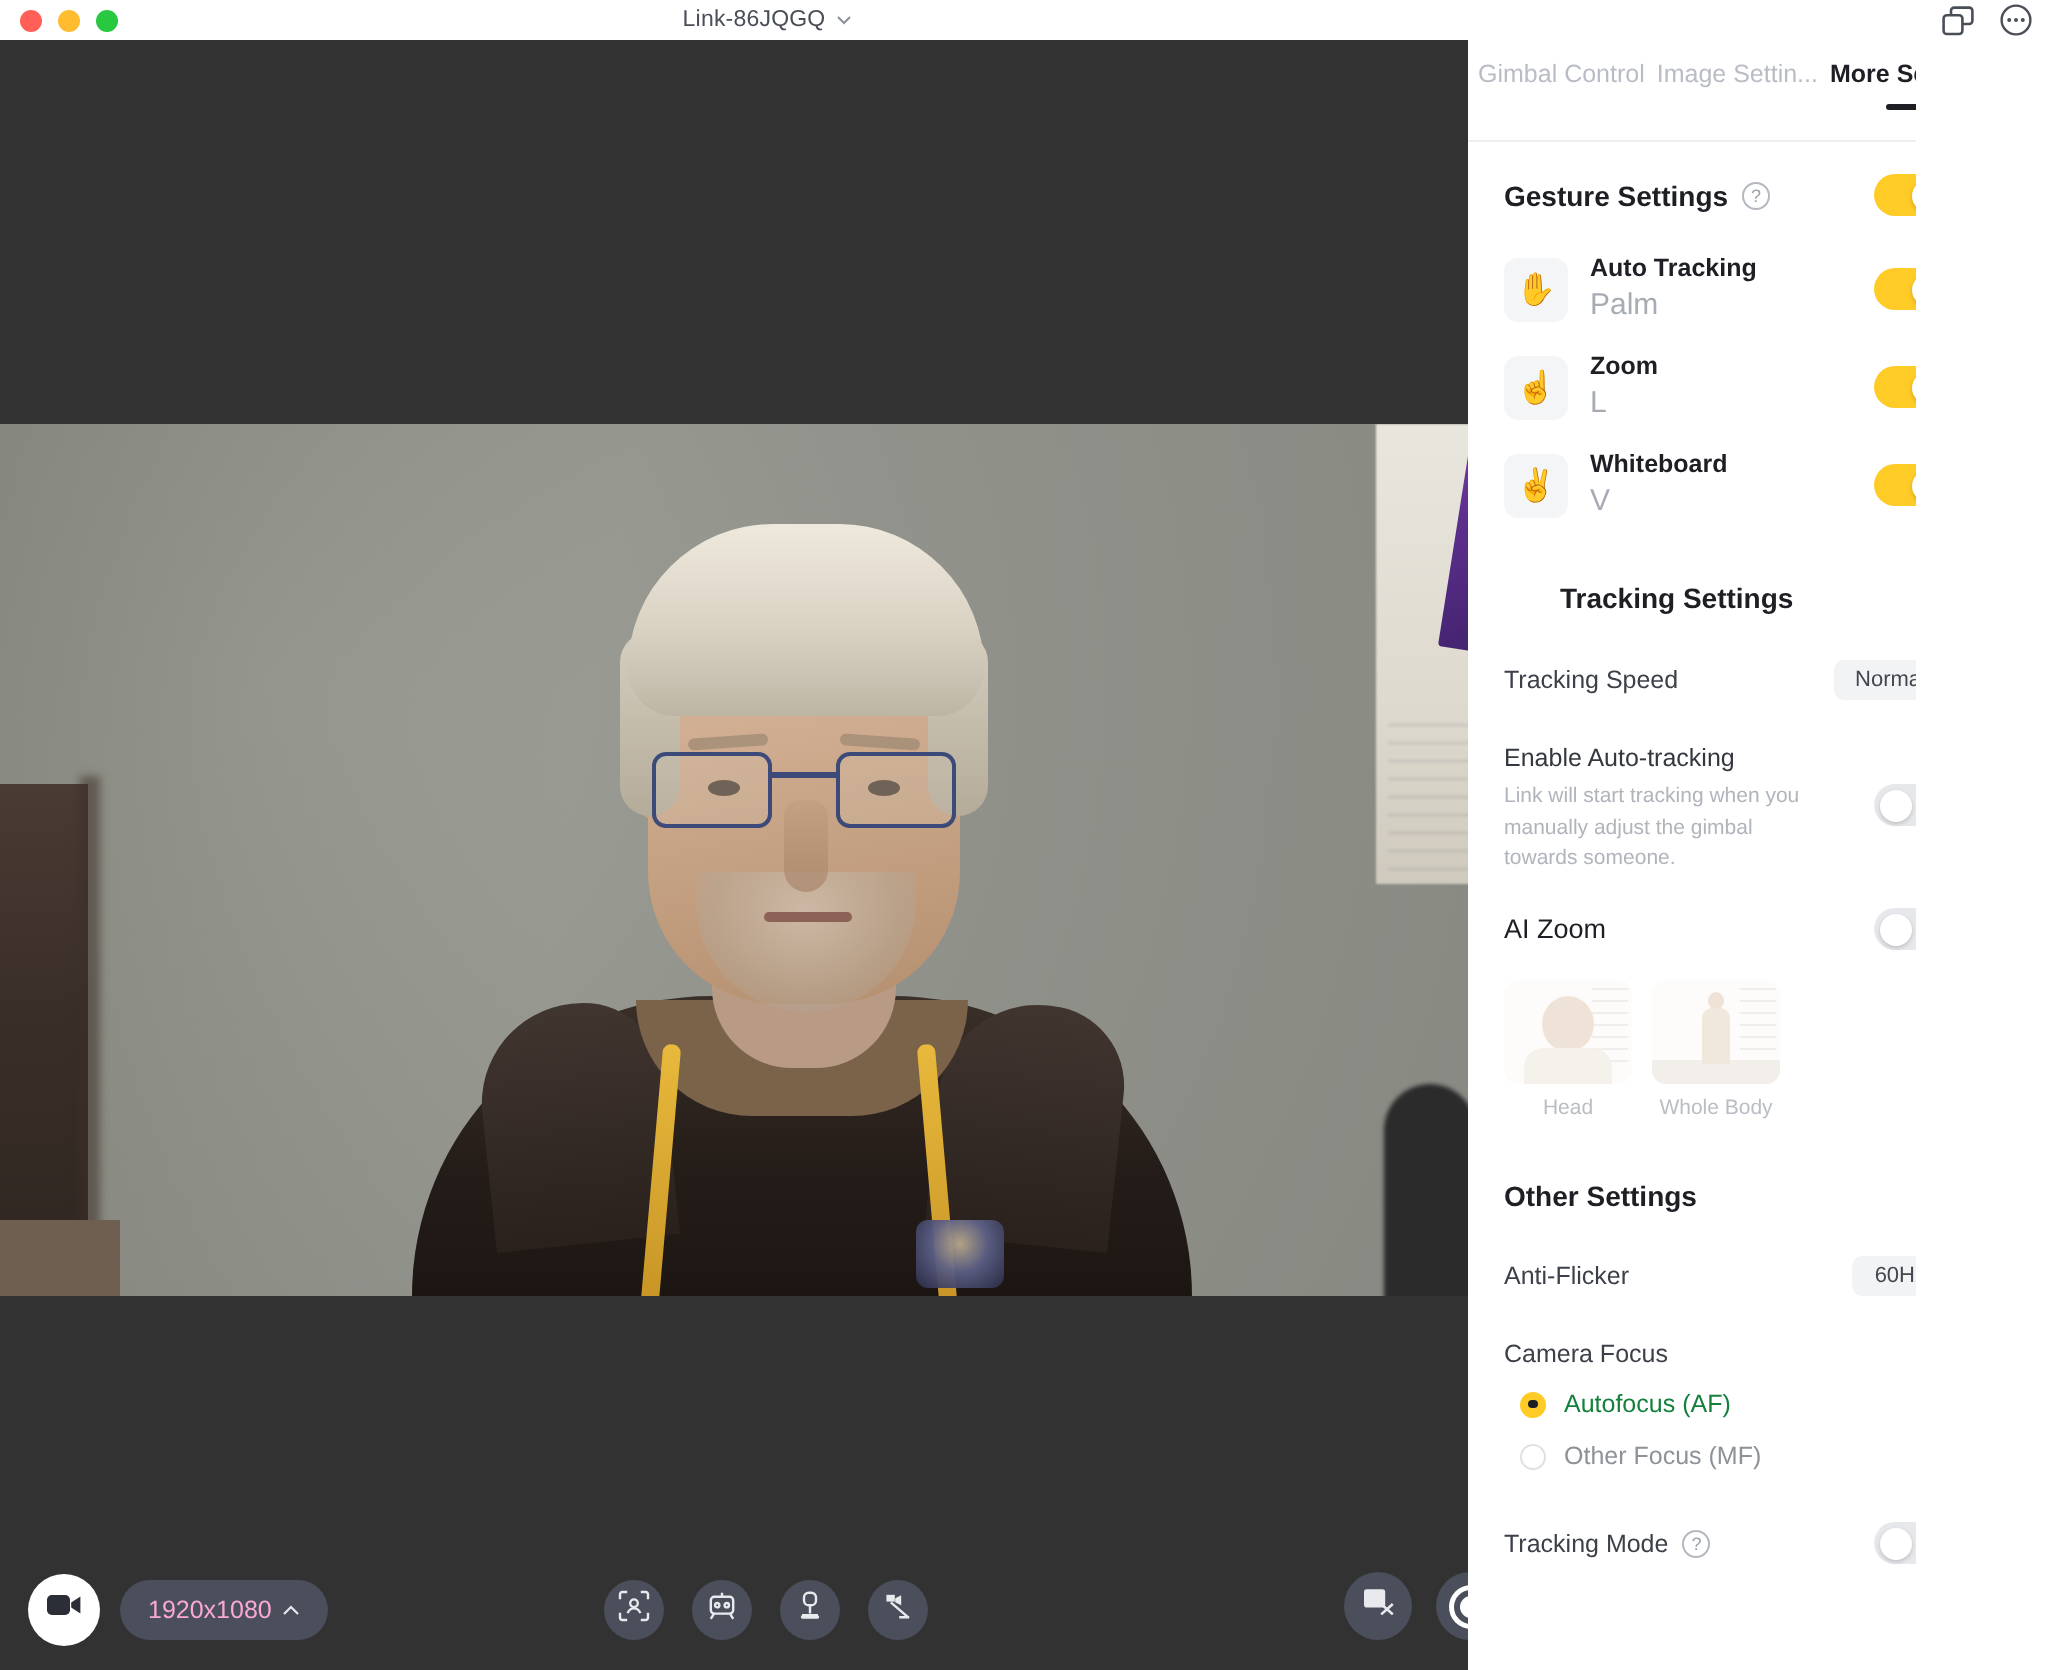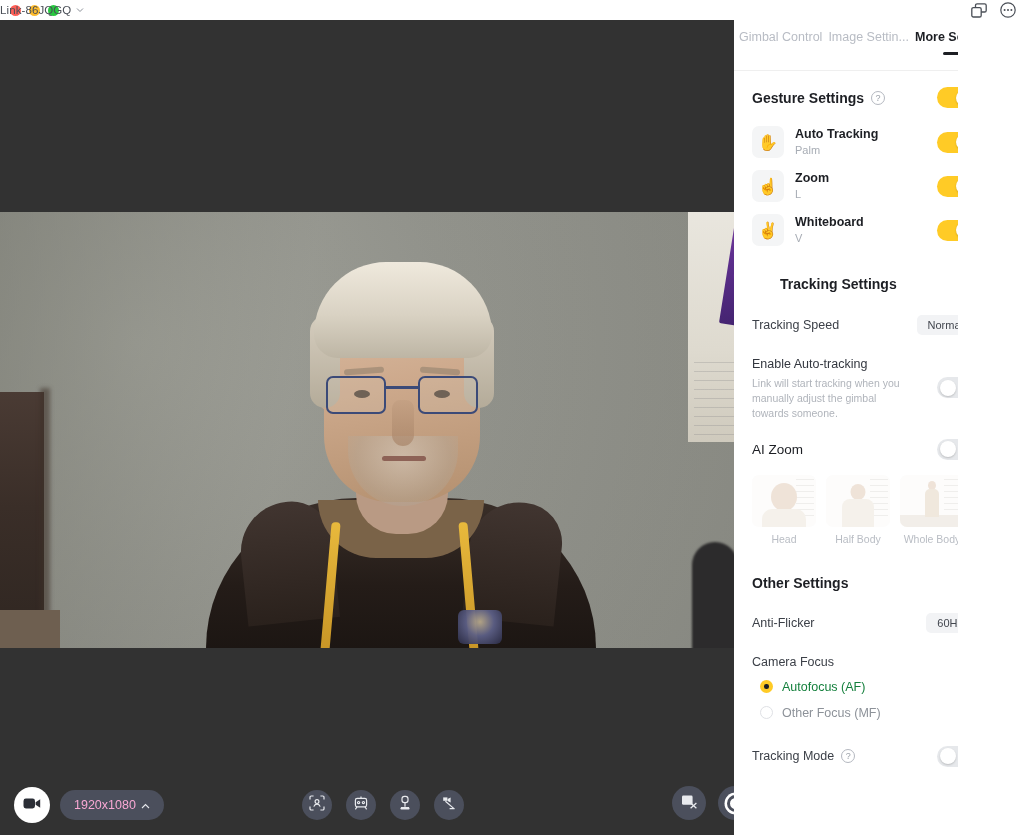--- a/index.html
+++ b/index.html
@@ -16,21 +16,21 @@
     position: absolute; left: 0; top: 0; width: 1024px; height: 20px;
     background: #ffffff;
   }
   .traffic { position: absolute; left: 10px; top: 5px; display: flex; gap: 8px; }
   .tl { width: 11px; height: 11px; border-radius: 50%; }
   .tl.red { background: #ff5f57; }
   .tl.yellow { background: #febc2e; }
   .tl.green { background: #28c840; }
   .title-wrap {
     position: absolute; left: 0; top: 0; width: 766px; height: 20px;
-    display: flex; align-items: center; justify-content: flex-start; gap: 5px;
+    display: flex; align-items: center; justify-content: center; gap: 5px;
   }
   .title-text { font-size: 11.5px; color: #4a4f57; letter-spacing: .1px; }
   .title-chev { width: 7px; height: 7px; position: relative; top: -1px; }
   .title-chev svg { display: block; }
   .win-icons {
     position: absolute; right: 8px; top: 0; height: 20px;
     display: flex; align-items: center; gap: 13px;
   }
   .win-icons svg { display: block; }
 
@@ -288,21 +288,21 @@
   .toggle.off .knob { left: 2.5px; }
 
   .gesture-row { display: flex; align-items: center; gap: 11px; }
   .g-icon {
     width: 32px; height: 32px; border-radius: 7px; background: #f4f5f6;
     display: flex; align-items: center; justify-content: center; font-size: 16px;
     flex: none;
   }
   .g-text { flex: 1; }
   .g-title { font-size: 12.5px; font-weight: bold; color: #1d1f24; line-height: 1.35; }
-  .g-sub { font-size: 11px; color: #a7acb4; line-height: 1.35; }
+  .g-sub { font-size: 15px; color: #a7acb4; line-height: 1.35; }
 
   .lbl-main { font-size: 12.5px; color: #3c4048; }
   .lbl-strong { font-size: 12.5px; color: #33373f; }
   .chip {
     background: #f2f3f5; border-radius: 5px; padding: 4px 11px;
     font-size: 11px; color: #42464e;
   }
   .desc { font-size: 10.5px; color: #b0b4bb; line-height: 1.45; max-width: 160px; }
 
   .thumbs { display: flex; gap: 10px; }
@@ -593,29 +593,20 @@
               <div class="t-wall"></div>
             <div class="t-head" style="top:8px; width:26px; height:28px;"></div>
             <div class="t-body" style="top:34px; width:44px; height:20px; border-radius:10px 10px 0 0;"></div>
           </div>
           <div class="thumb-lbl">Head</div>
         </div>
         <div class="thumb-wrap">
           <div class="thumb">
             <div class="bg"></div>
               <div class="t-wall"></div>
-            <div class="t-head" style="top:9px; width:15px; height:16px;"></div>
-            <div class="t-body" style="top:24px; width:32px; height:28px; border-radius:8px 8px 0 0;"></div>
-          </div>
-          <div class="thumb-lbl">Half Body</div>
-        </div>
-        <div class="thumb-wrap">
-          <div class="thumb">
-            <div class="bg"></div>
-              <div class="t-wall"></div>
               <div class="t-floor"></div>
             <div class="t-head" style="top:6px; width:8px; height:9px;"></div>
             <div class="t-body" style="top:14px; width:14px; height:28px; border-radius:5px 5px 0 0; background:#d9c4a8;"></div>
           </div>
           <div class="thumb-lbl">Whole Body</div>
         </div>
       </div>
 
       <div class="sect-title" style="margin-top:30px;">Other Settings</div>
 

